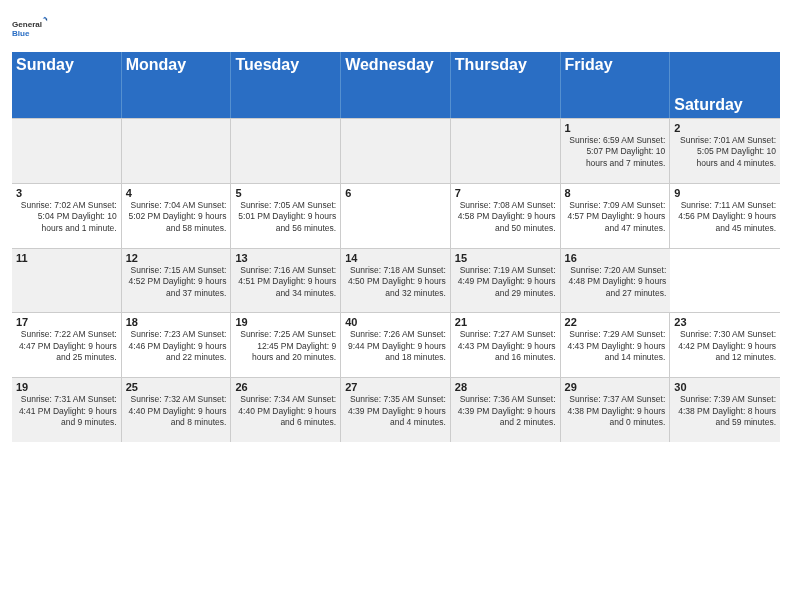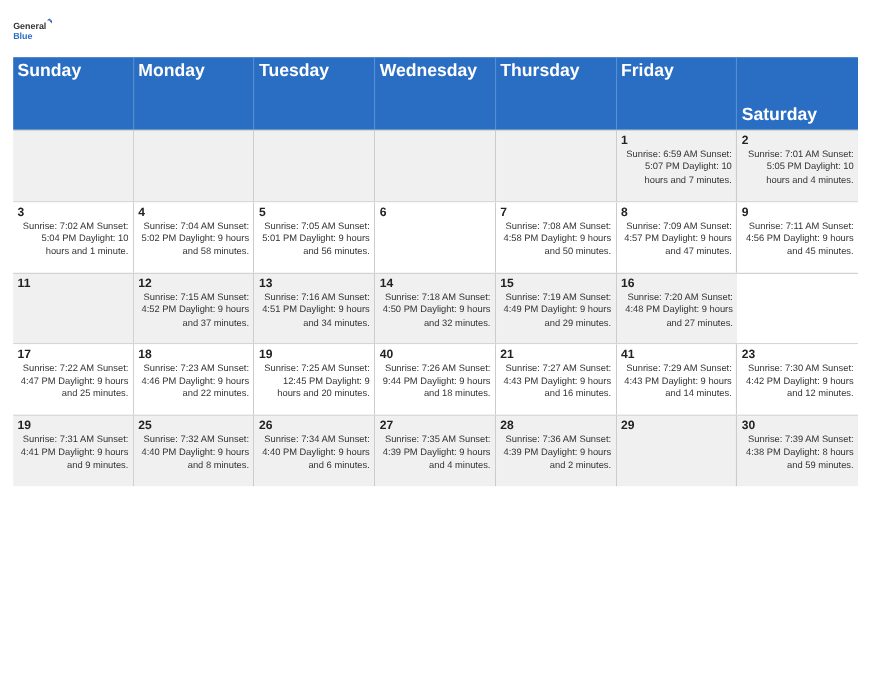--- a/index.html
+++ b/index.html
@@ -245,21 +245,21 @@
 Sunset: 9:44 PM
 Daylight: 9 hours and 18 minutes.</div>
           </div>
           <div class="cal-cell">
             <span class="day-num">21</span>
             <div class="cell-info">Sunrise: 7:27 AM
 Sunset: 4:43 PM
 Daylight: 9 hours and 16 minutes.</div>
           </div>
           <div class="cal-cell">
-            <span class="day-num">41</span>
+            <span class="day-num">22</span>
             <div class="cell-info">Sunrise: 7:29 AM
 Sunset: 4:43 PM
 Daylight: 9 hours and 14 minutes.</div>
           </div>
           <div class="cal-cell">
             <span class="day-num">23</span>
             <div class="cell-info">Sunrise: 7:30 AM
 Sunset: 4:42 PM
 Daylight: 9 hours and 12 minutes.</div>
           </div>
@@ -290,20 +290,23 @@
 Daylight: 9 hours and 4 minutes.</div>
           </div>
           <div class="cal-cell shaded">
             <span class="day-num">28</span>
             <div class="cell-info">Sunrise: 7:36 AM
 Sunset: 4:39 PM
 Daylight: 9 hours and 2 minutes.</div>
           </div>
           <div class="cal-cell shaded">
             <span class="day-num">29</span>
+            <div class="cell-info">Sunrise: 7:37 AM
+Sunset: 4:38 PM
+Daylight: 9 hours and 0 minutes.</div>
           </div>
           <div class="cal-cell shaded">
             <span class="day-num">30</span>
             <div class="cell-info">Sunrise: 7:39 AM
 Sunset: 4:38 PM
 Daylight: 8 hours and 59 minutes.</div>
           </div>
         </div>
       </div>
   </div>

